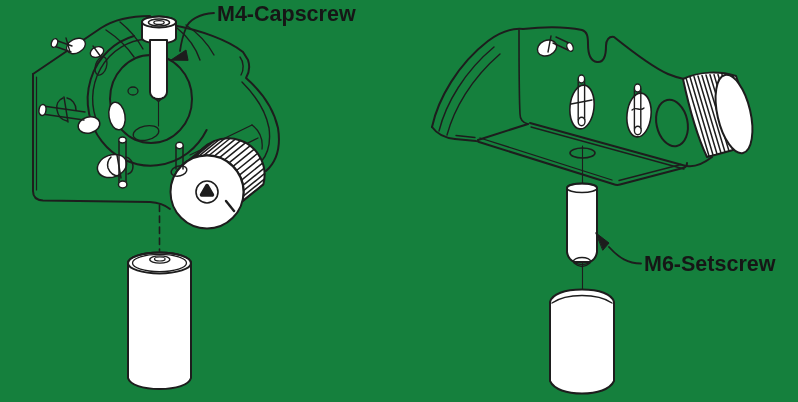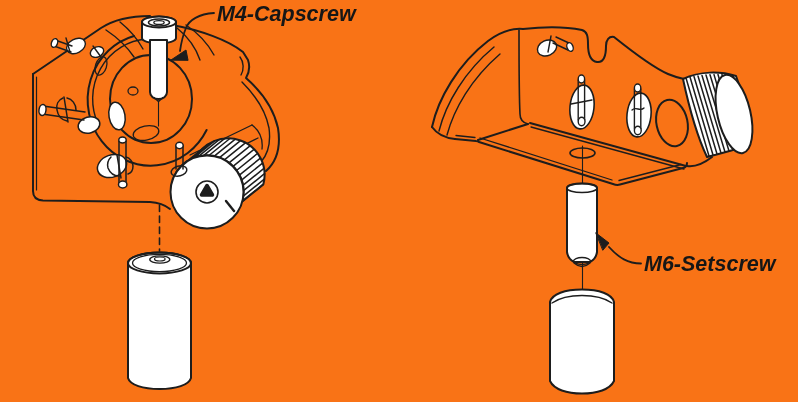--- a/index.html
+++ b/index.html
@@ -1,22 +1,21 @@
 <!DOCTYPE html>
 <html><head>
 <meta charset="utf-8">
 <style>
   html,body{margin:0;padding:0;background:#fff;}
   .stage{
     position:relative;
     width:798px;height:402px;
-    background:#f97316;
+    background:#15803d;
     overflow:hidden;
     font-family:"Liberation Sans", sans-serif;
-    font-style:italic;
   }
   svg{display:block;}
   text.callout{
     font-family:"Liberation Sans", sans-serif;
     font-weight:700;
     font-size:21.5px;
     fill:#161616;
     stroke:none;
   }
 </style>

